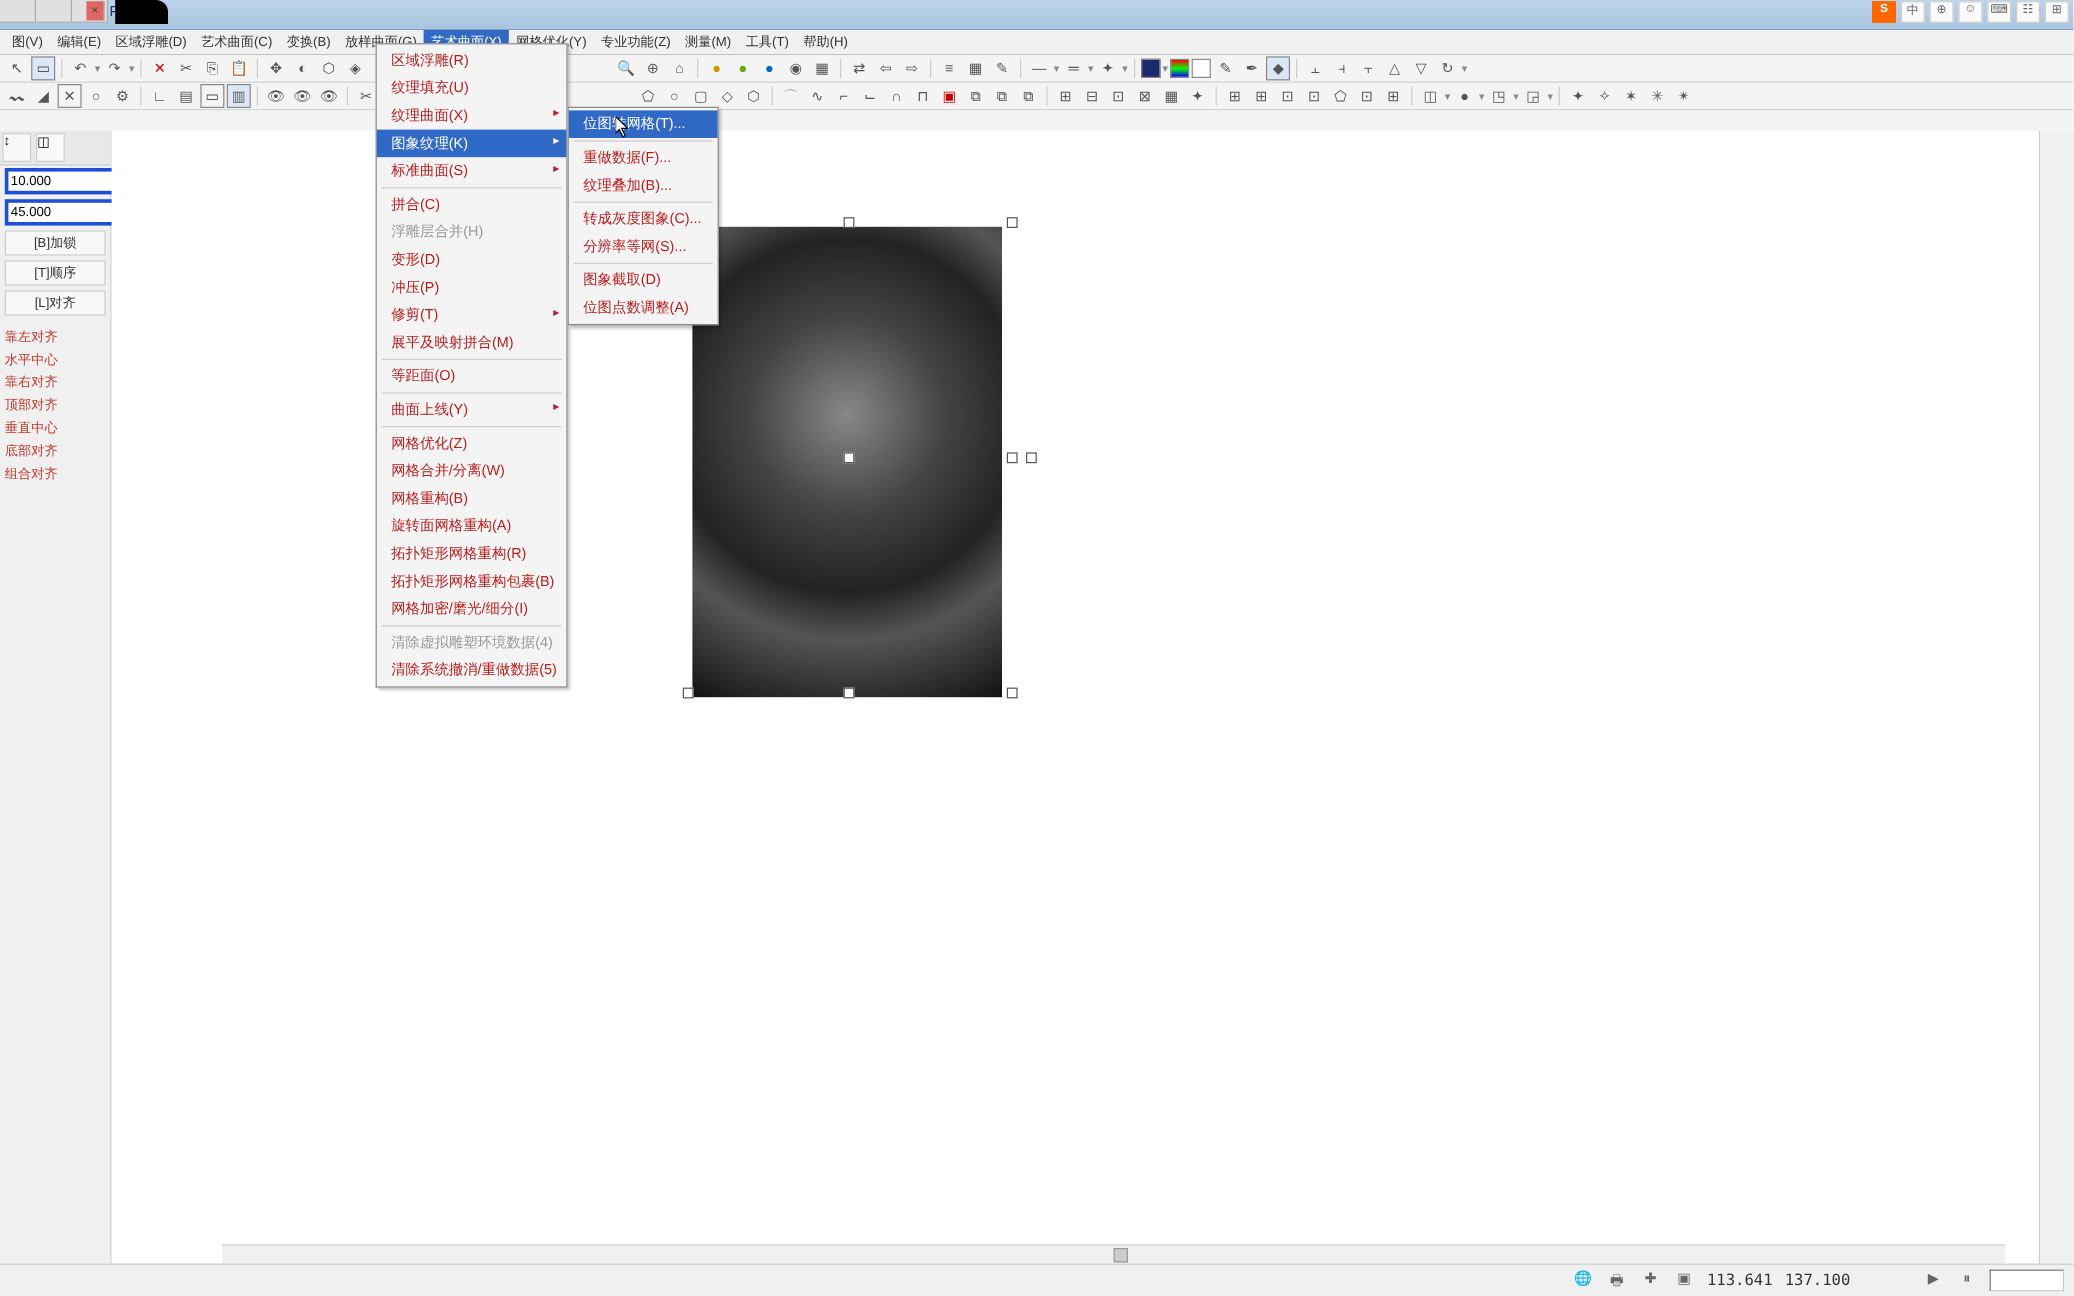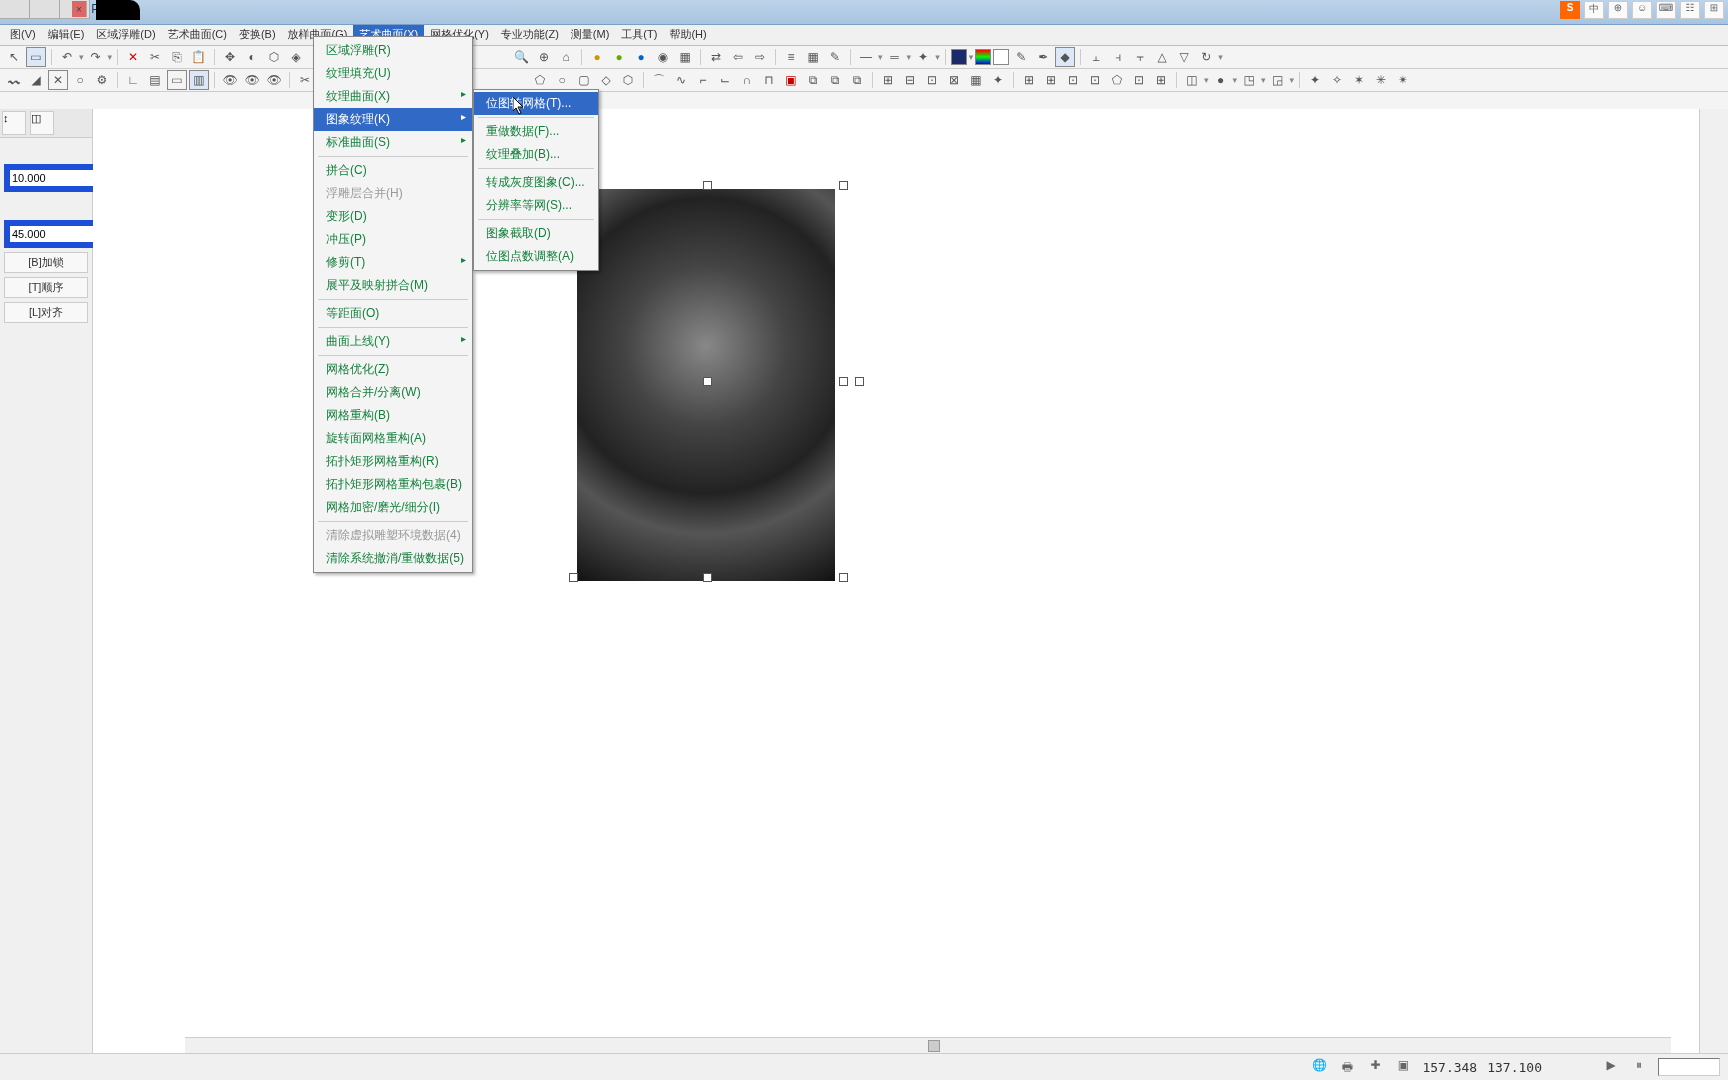--- a/index.html
+++ b/index.html
@@ -10,28 +10,28 @@
 .toolbar{height:22px;background:#f4f4f4;border-bottom:1px solid #ccc;display:flex;align-items:center;padding:0 4px;gap:2px;}
 .tbtn{width:18px;height:18px;border:1px solid transparent;display:inline-flex;align-items:center;justify-content:center;color:#555;font-size:12px;}
 .sep{width:1px;height:16px;background:#ccc;margin:0 3px;}
 .color-sw{width:14px;height:14px;border:1px solid #888;display:inline-block;}
 .workspace{position:absolute;top:109px;left:0;right:0;bottom:27px;display:flex;}
 .left-panel{width:92px;background:#f0f0f0;border-right:1px solid #ccc;display:flex;flex-direction:column;}
 .panel-top{height:28px;background:#e8e8e8;border-bottom:1px solid #ccc;display:flex;}
 .pico{width:22px;height:22px;margin:2px;border:1px solid #ccc;background:#f8f8f8;}
 .field-row{display:flex;align-items:center;margin:2px 4px;}
 .field-row label{width:8px;color:#555;}
-.field-row input{flex:1;height:16px;border:6px solid #1d4ed8;font-size:11px;padding:0 2px;margin-top:24px;}
+.field-row input{flex:1;height:16px;border:3px solid #1d4ed8;font-size:11px;padding:0 2px;}
 .btn-box{margin:2px 4px;padding:2px;border:1px solid #ccc;background:#f8f8f8;text-align:center;font-size:11px;color:#333;}
 .align-list{margin-top:6px;}
 .align-list div{padding:2px 4px;color:#c0392b;font-size:11px;}
 .canvas-area{flex:1;background:#fff;position:relative;}
 .right-strip{width:28px;background:#f0f0f0;border-left:1px solid #ccc;}
 .dropdown{position:absolute;background:#f4f4f4;border:1px solid #888;box-shadow:2px 2px 3px rgba(0,0,0,.3);padding:2px 0;z-index:100;}
-.dropdown .item{padding:3px 24px 3px 12px;color:#15803d;white-space:nowrap;position:relative;font-size:12px;}
+.dropdown .item{padding:3px 24px 3px 12px;color:#b91c1c;white-space:nowrap;position:relative;font-size:12px;}
 .dropdown .item.disabled{color:#999;}
 .dropdown .item.hover{background:#3169c6;color:#fff;}
 .dropdown .item.sub::after{content:"▸";position:absolute;right:6px;font-size:10px;}
 .dropdown hr{border:none;border-top:1px solid #ccc;margin:2px 4px;}
 .menu1{left:313px;top:36px;width:158px;}
 .menu2{left:473px;top:89px;width:124px;}
 .statusbar{position:absolute;bottom:0;left:0;right:0;height:26px;background:#f0f0f0;border-top:1px solid #ccc;display:flex;align-items:center;justify-content:flex-end;padding:0 8px;gap:10px;color:#333;font-size:12px;}
 .status-ico{width:18px;height:18px;display:inline-block;text-align:center;color:#666;}
 .coords{font-family:monospace;font-size:13px;}
 .tab-bar{position:absolute;left:0;top:0;height:18px;width:90px;background:#e0e0e0;border-bottom:1px solid #aaa;display:flex;}
@@ -227,20 +227,29 @@
         <label></label>
         <input value="10.000" style="">
       </div>
     <div class="field-row">
         <label></label>
         <input value="45.000" style="">
       </div>
     <div class="btn-box">[B]加锁</div>
     <div class="btn-box">[T]顺序</div>
     <div class="btn-box">[L]对齐</div>
+    <div class="align-list">
+      <div>靠左对齐</div>
+      <div>水平中心</div>
+      <div>靠右对齐</div>
+      <div>顶部对齐</div>
+      <div>垂直中心</div>
+      <div>底部对齐</div>
+      <div>组合对齐</div>
+    </div>
   </div>
   <div class="canvas-area">
     <div class="img-placeholder"></div>
     <div class="sel-handle" style="left:476px;top:72px"></div>
     <div class="sel-handle" style="left:610px;top:72px"></div>
     <div class="sel-handle" style="left:746px;top:72px"></div>
     <div class="sel-handle" style="left:746px;top:268px"></div>
     <div class="sel-handle" style="left:762px;top:268px"></div>
     <div class="sel-handle" style="left:610px;top:268px"></div>
     <div class="sel-handle" style="left:476px;top:464px"></div>
@@ -300,19 +309,19 @@
   <svg width="14" height="18">
       <path d="M0 0 L0 14 L3 11 L6 17 L8 16 L5 10 L10 10 Z" fill="#fff" stroke="#000" stroke-width="1"></path>
     </svg>
 </div>
 
 <div class="statusbar">
   <span class="status-ico" style="color:#2a7">🌐</span>
   <span class="status-ico">🖶</span>
   <span class="status-ico">✚</span>
   <span class="status-ico">▣</span>
-  <span class="coords">157.348</span>
+  <span class="coords">113.641</span>
   <span class="coords">137.100</span>
   <span style="width:40px"></span>
   <span class="status-ico">▶</span>
   <span class="status-ico">⏸</span>
   <span style="width:60px;height:16px;border:1px inset #ccc;background:#fff"></span>
 </div>
 
 </body></html>

